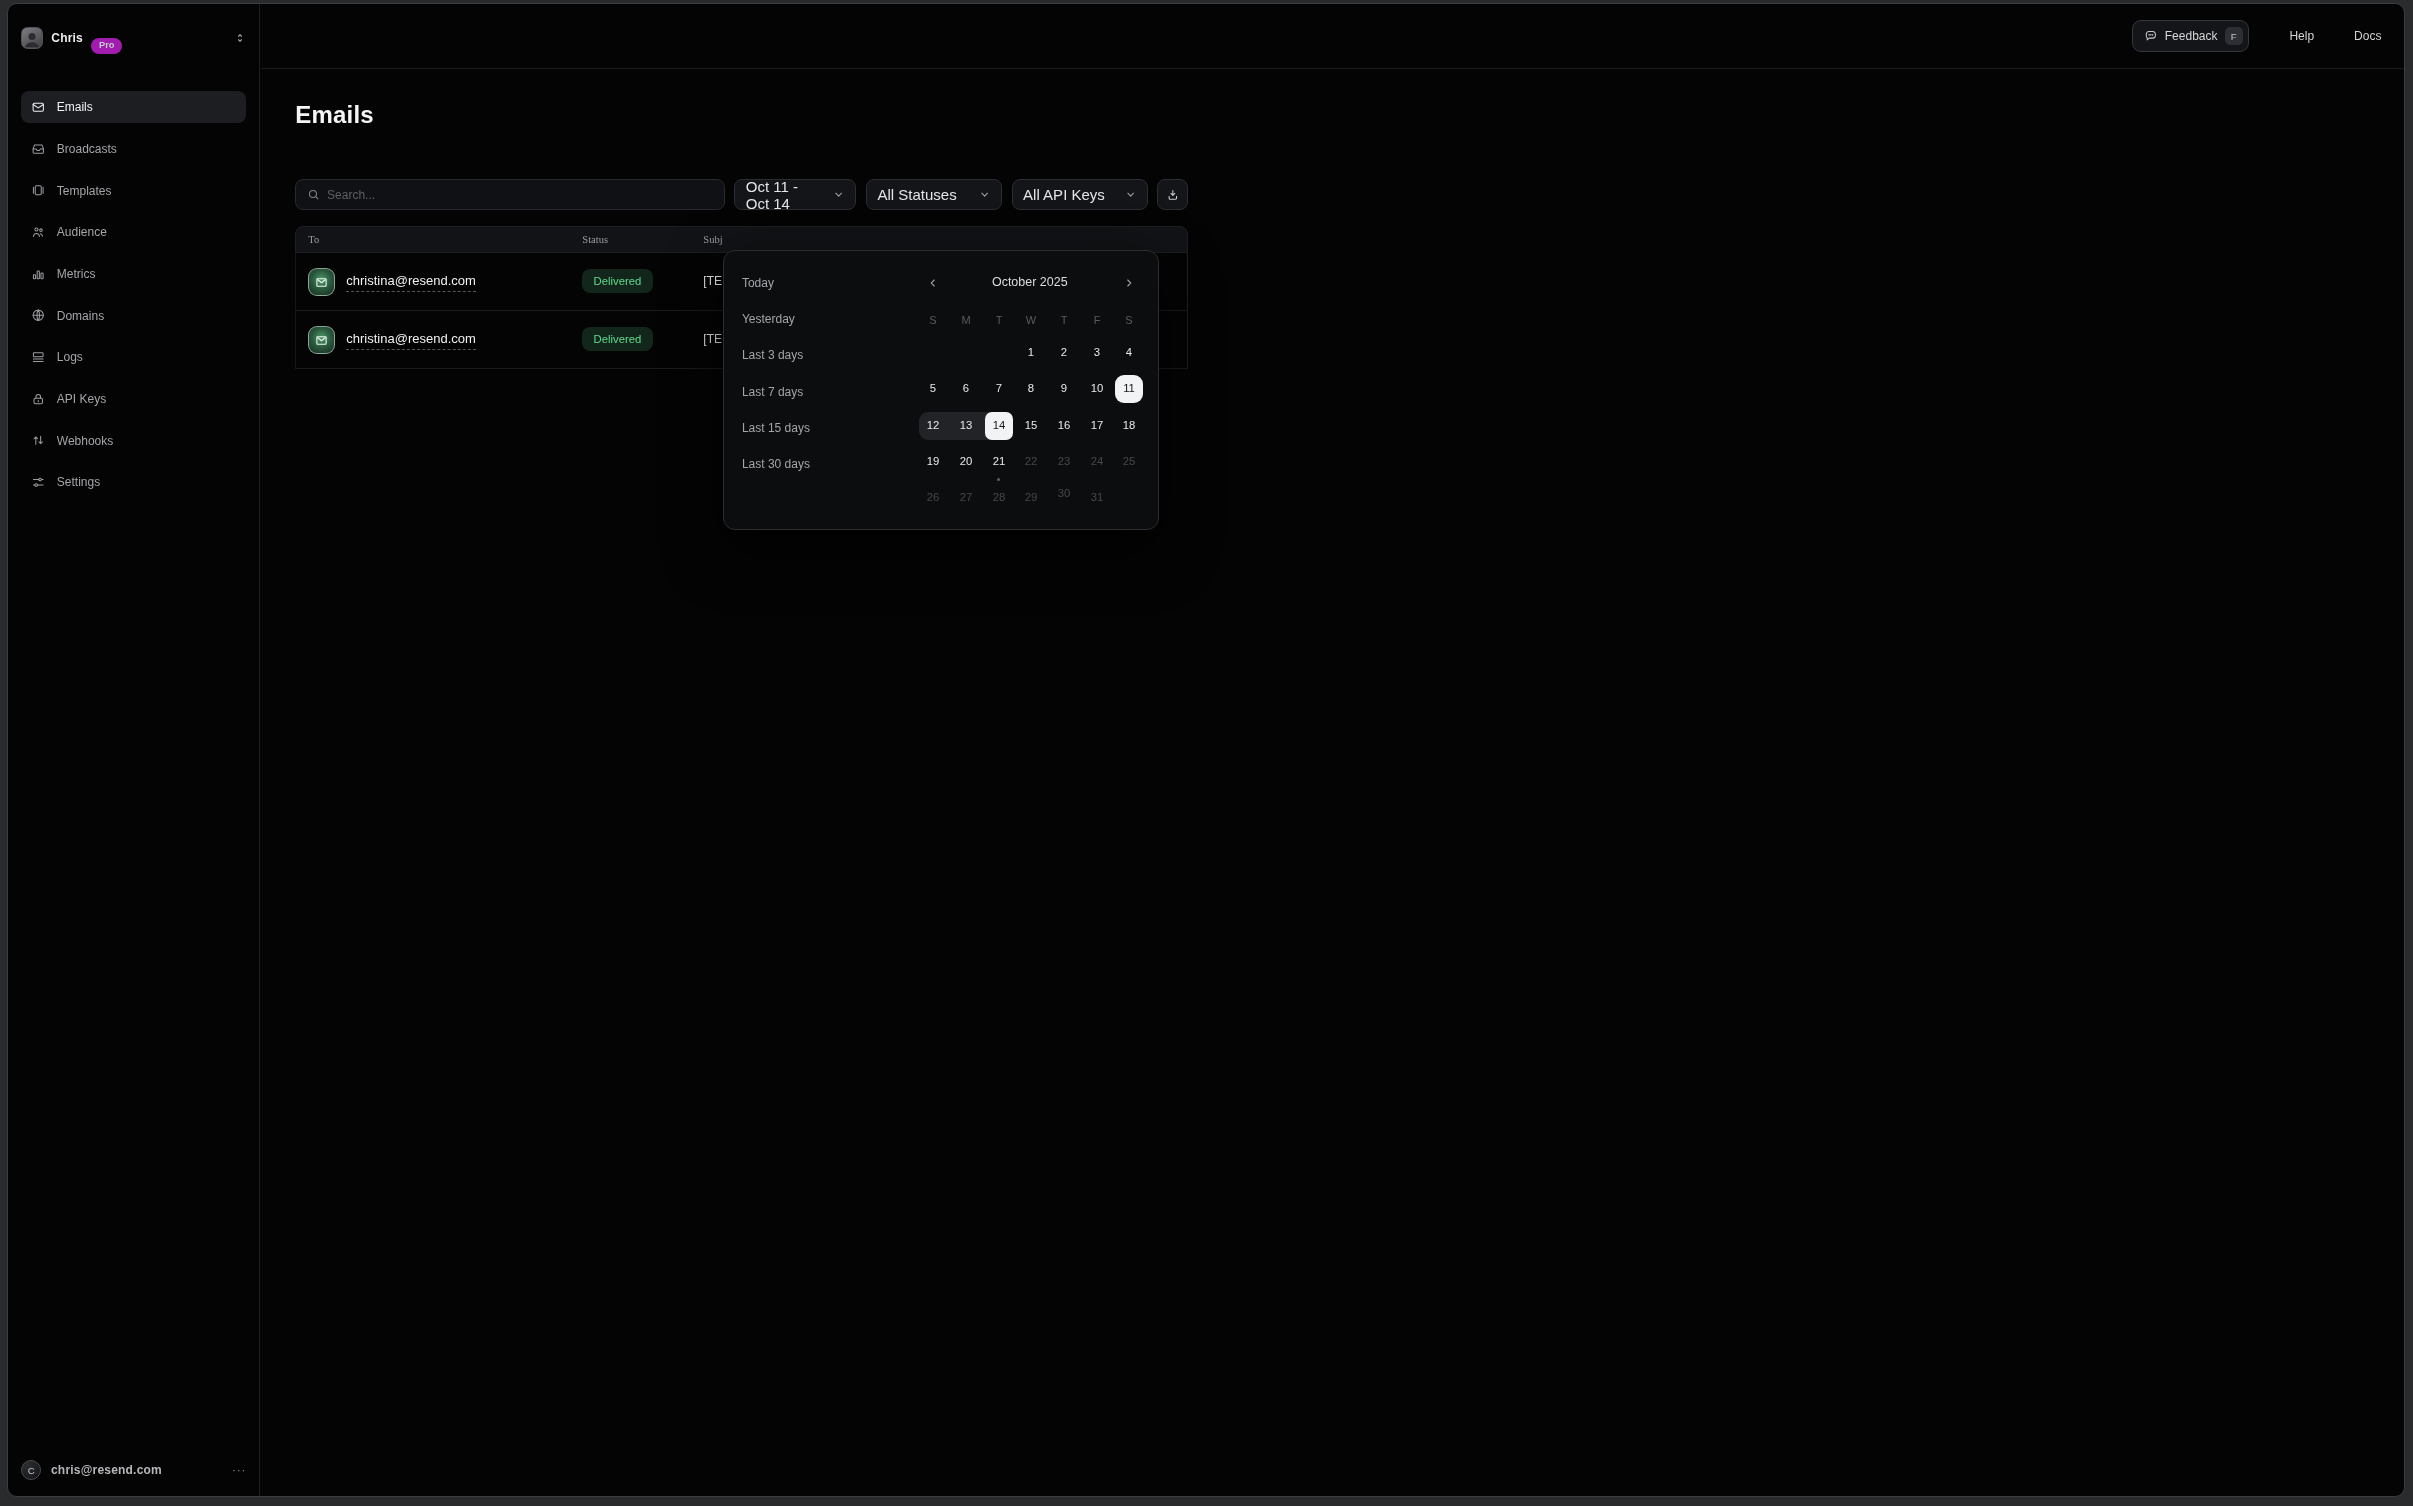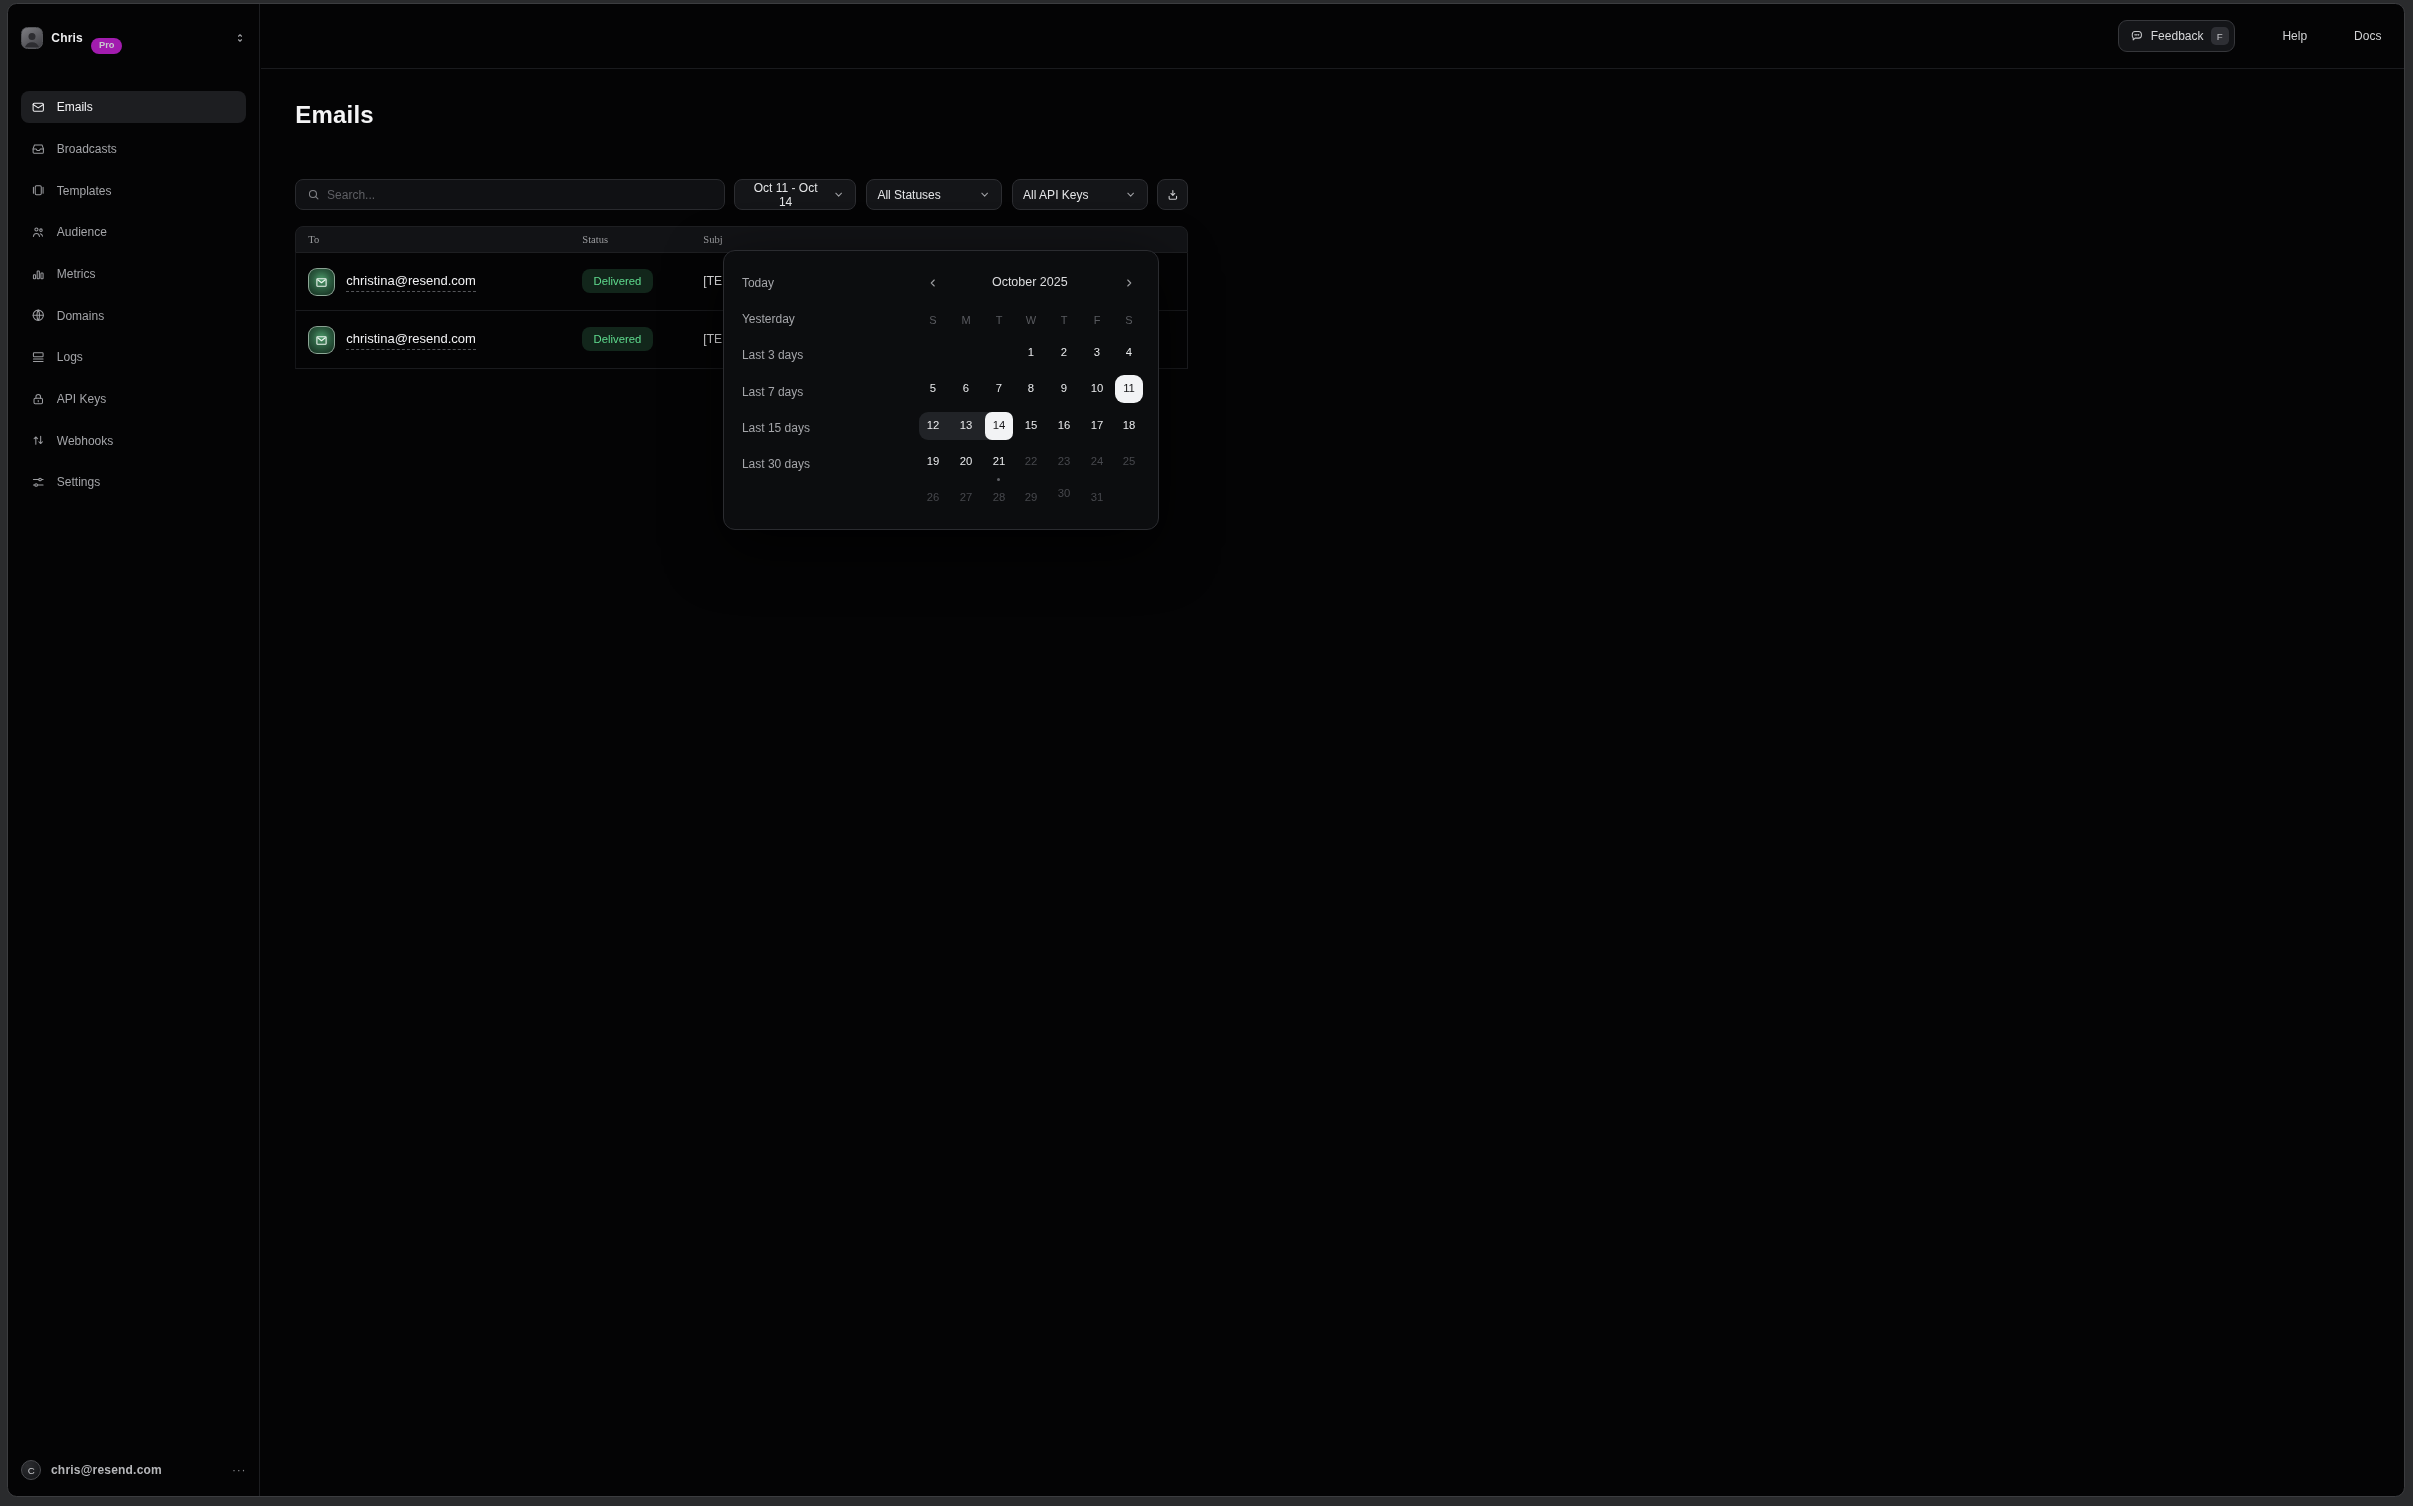--- a/index.html
+++ b/index.html
@@ -54,21 +54,21 @@
     border:0.8px solid #4a4b4f;
     background:radial-gradient(circle at 30% 25%, #2c2d30, #121316);
     color:#c6c7ca; font-size:9.7px; display:flex; align-items:center; justify-content:center;
   }
   .acct-email { font-size:12px; font-weight:700; color:#b6b7ba; letter-spacing:0.2px; }
   .acct-menu { margin-left:auto; color:#86878b; font-size:12px; letter-spacing:0.8px; line-height:0; }
   
   .main { position:absolute; left:253px; top:0; right:0; bottom:0; }
   .topbar {
     height:65px; display:flex; align-items:center; justify-content:flex-end;
-    gap:23px; padding-right:22.6px; border-bottom:0.8px solid #1a1b1e;
+    gap:16px; padding-right:22.6px; border-bottom:0.8px solid #1a1b1e;
   }
   .feedback-btn {
     display:flex; align-items:center; gap:7.3px;
     height:32px; padding:0 5.6px 0 11.3px; border-radius:9px;
     background:#141518; border:0.8px solid #36373b; cursor:pointer;
   }
   .feedback-btn .fb-icon { color:#c7c8cb; display:flex; }
   .feedback-label { font-size:12px; color:#d7d8da; }
   .kbd-badge {
     width:18px; height:18px; border-radius:4.8px; background:#2e2f34;
@@ -91,21 +91,21 @@
   }
   .search-box .s-icon { color:#808185; display:flex; }
   .search-box input {
     flex:1; background:transparent; border:none; outline:none;
     font-family:inherit; font-size:12px; color:#e8e9eb;
   }
   .search-box input::placeholder { color:#5e5f64; }
   .filter-btn {
     height:31px; border-radius:8px; background:#141518; border:0.8px solid #2c2d31;
     display:flex; align-items:center; justify-content:space-between;
-    padding:0 10.5px; gap:8px; font-size:12px; color:#e4e5e7; cursor:pointer; flex:none;text-align:center;
+    padding:0 10.5px; gap:8px; font-size:15px; color:#e4e5e7; cursor:pointer; flex:none;
   }
   .filter-btn .chev { color:#9fa0a4; display:flex; }
   .w-date { width:122px; } .w-status { width:136px; } .w-api { width:136px; }
   .icon-btn {
     width:31px; height:31px; border-radius:8px; background:#141518;
     border:0.8px solid #2c2d31; display:flex; align-items:center; justify-content:center;
     color:#c9cacd; cursor:pointer; flex:none;
   }
   
   .table { margin:16px 0 0 34px; width:893px; }

